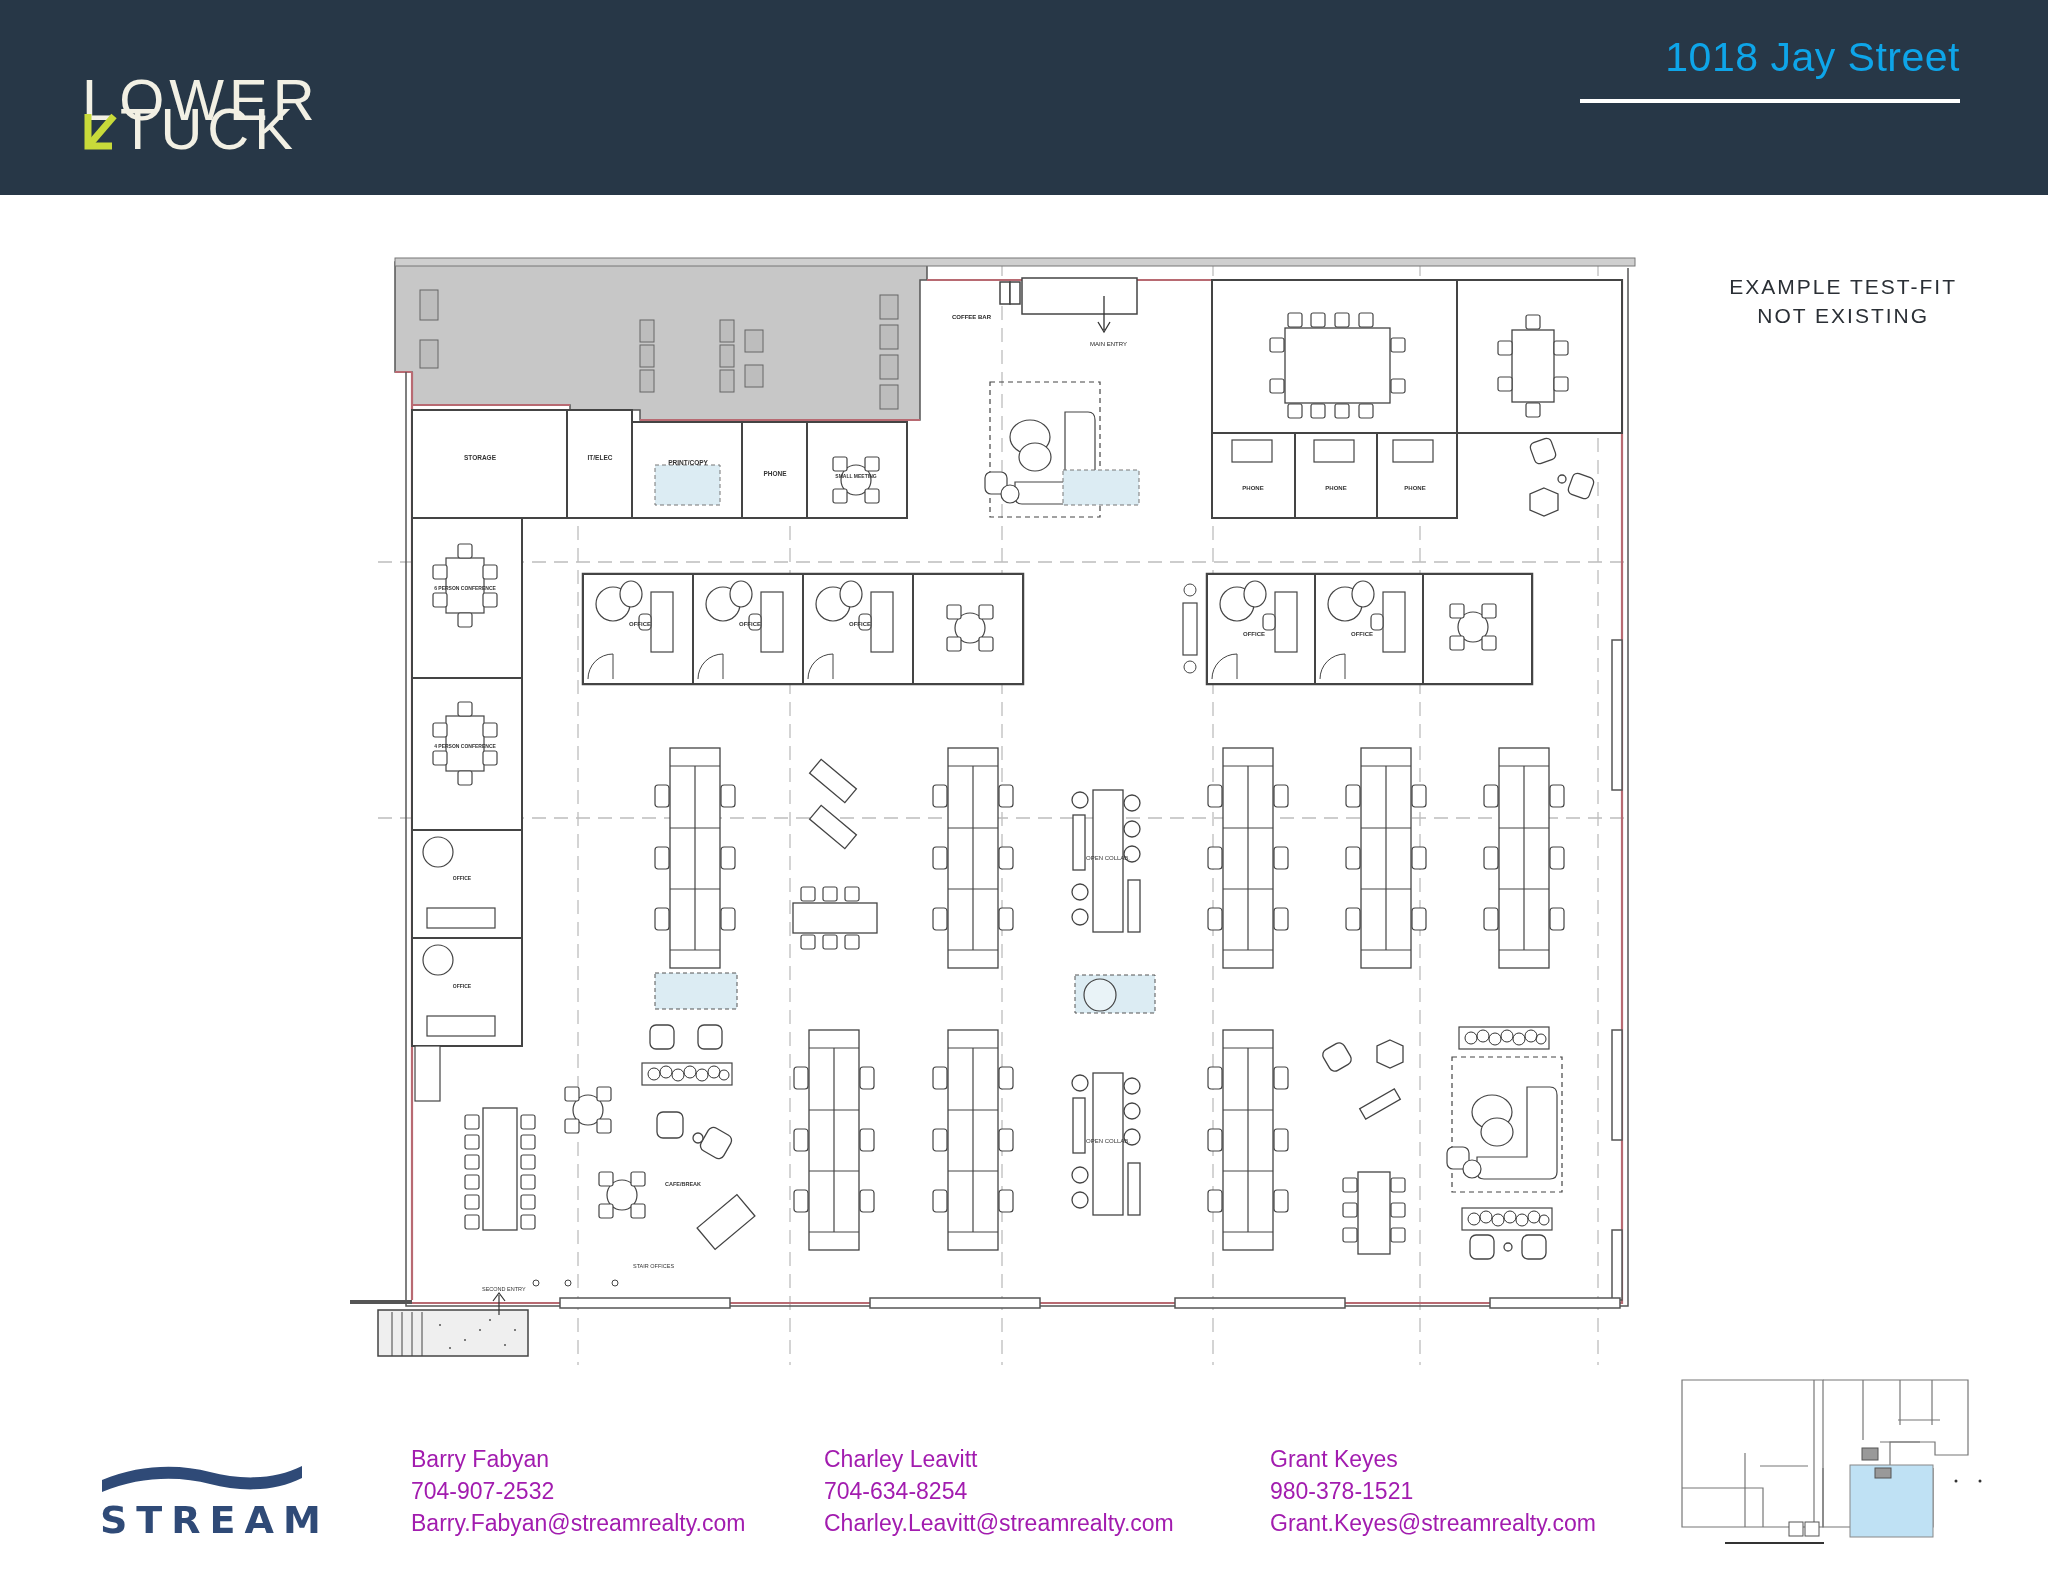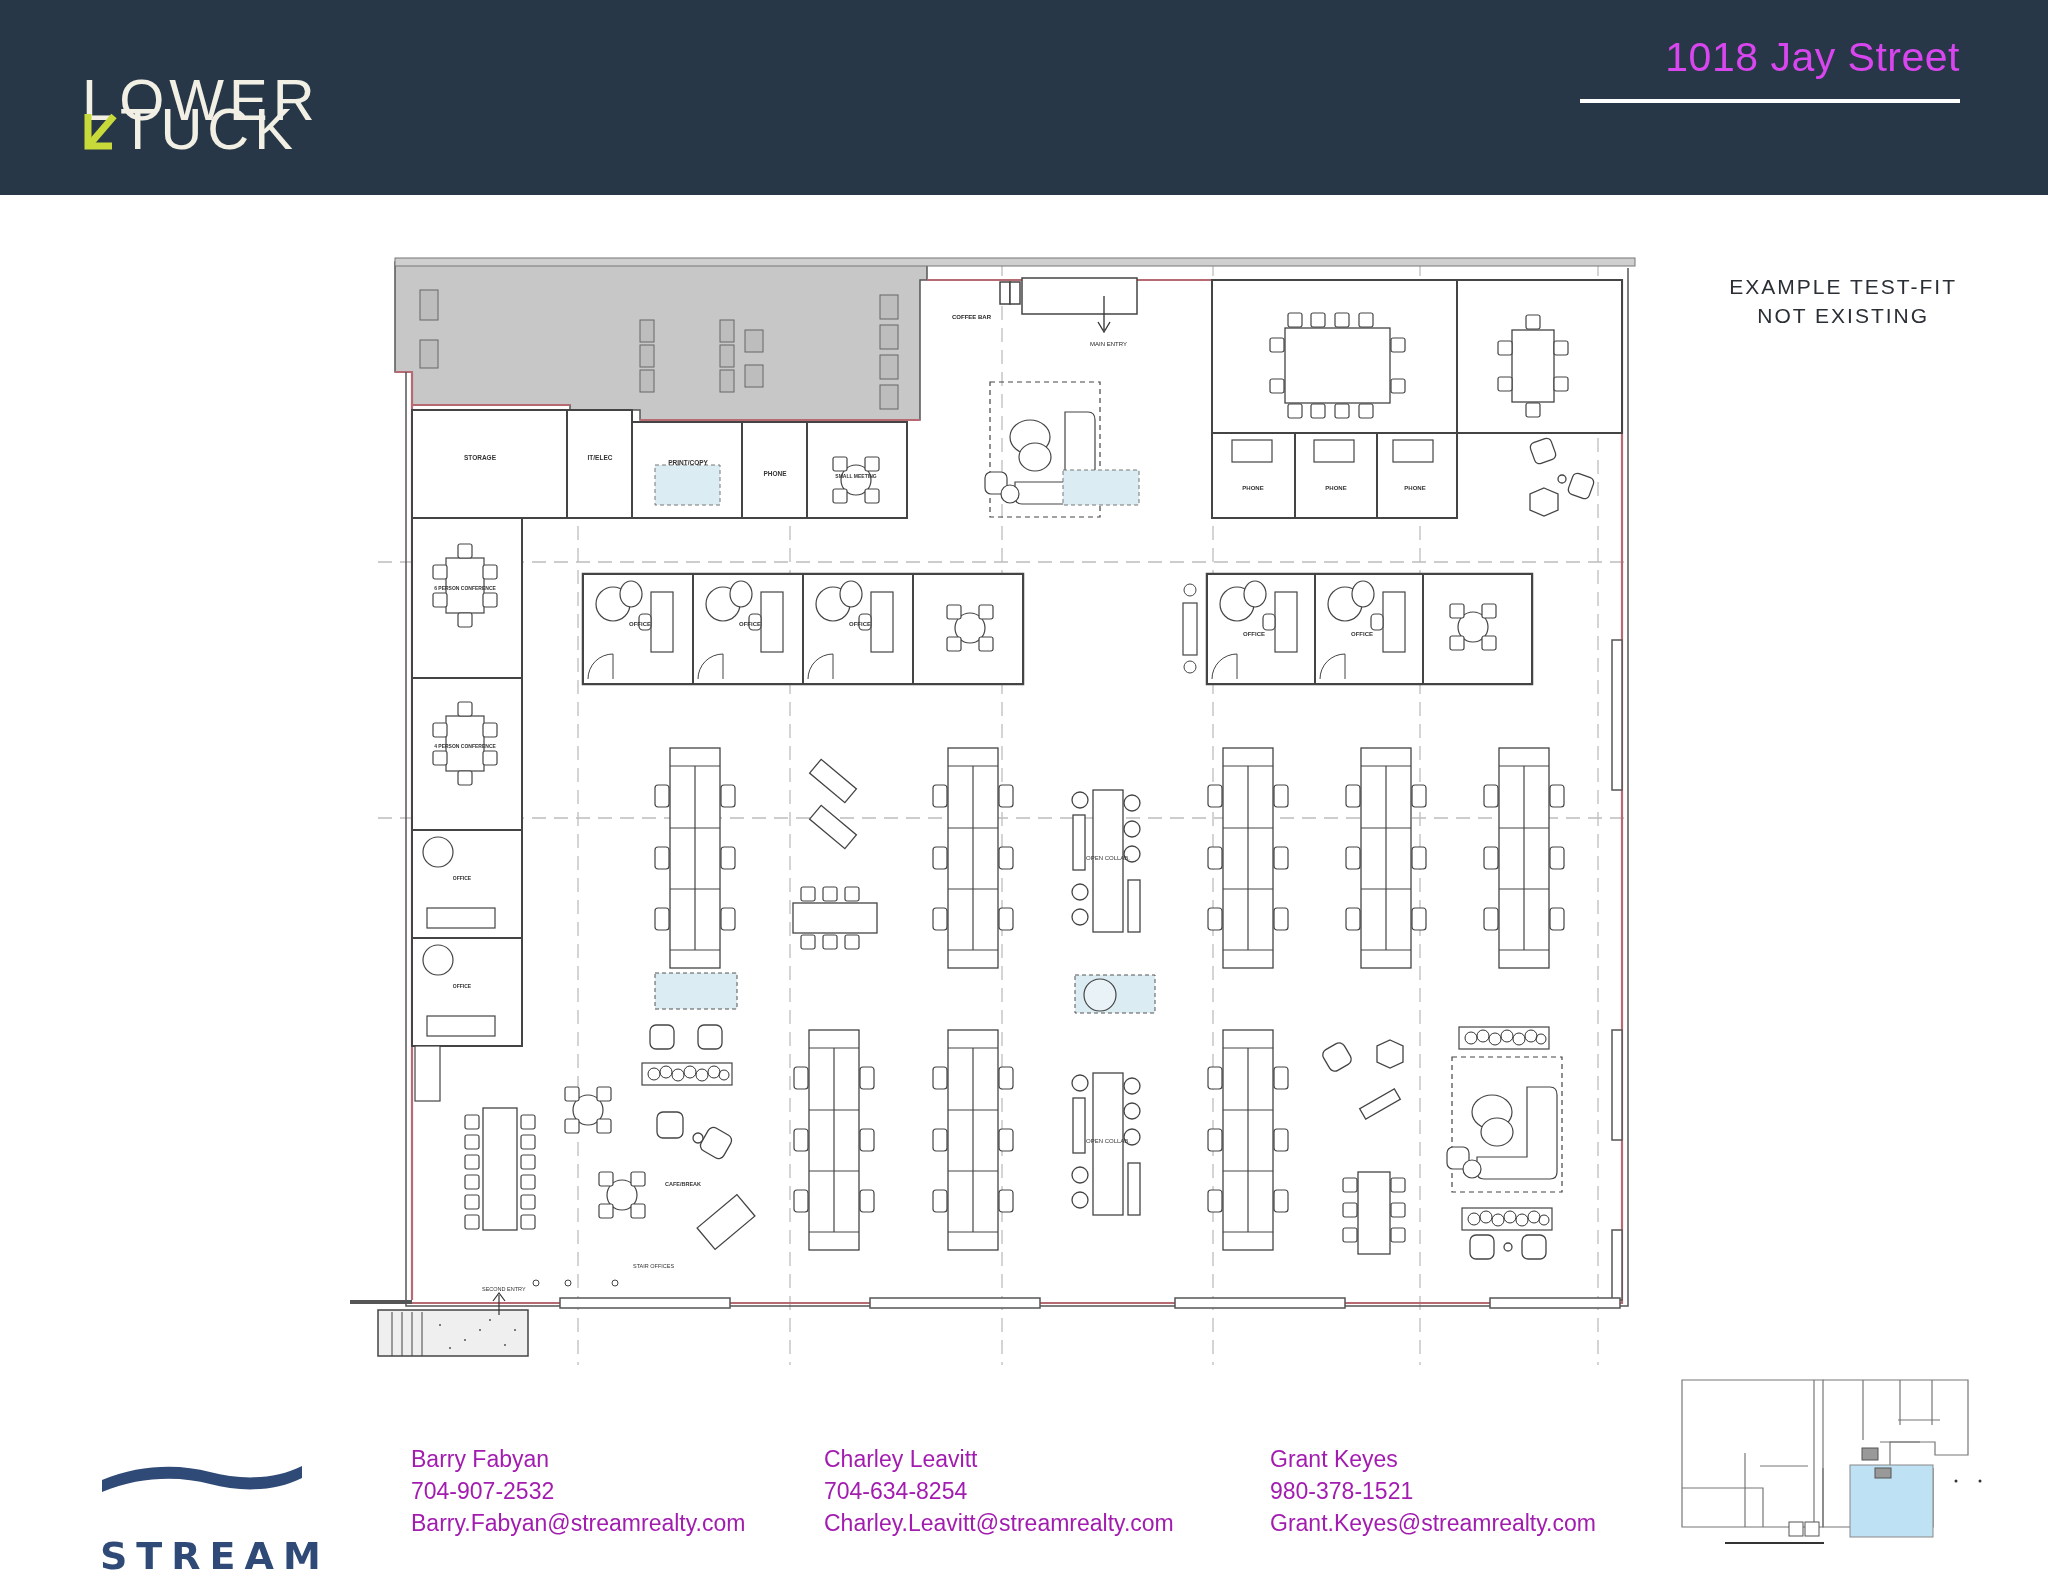--- a/index.html
+++ b/index.html
@@ -14,42 +14,42 @@
     position: absolute; left: 82px; top: 48px; width: 240px; height: 112px;
     color: #f2f0e4; font-family: "Liberation Sans", sans-serif; font-size: 58px;
     letter-spacing: 5px; line-height: 54px;
   }
   .logo-lt .line1 { position: absolute; left: 0; top: 0; margin-top: 25px; }
   .logo-lt .line2 { position: absolute; left: 0; top: 54px; }
   .logo-lt .arrow { display: inline-block; width: 36px; height: 44px; vertical-align: top; margin-top: 6px; margin-right: 2px; }
   .logo-lt .tuck { display: inline-block; vertical-align: top; }
 
   .address {
-    position: absolute; right: 88px; top: 34px; font-size: 41px; color: #d946ef;
+    position: absolute; right: 88px; top: 34px; font-size: 41px; color: #0ea5e9;
     font-family: "Liberation Sans", sans-serif; letter-spacing: 0.5px; text-align: right;
   }
   .addr-rule {
     position: absolute; left: 1580px; top: 99px; width: 380px; height: 4px; background: #ffffff;
   }
   .suite {
     position: absolute; right: 88px; top: 118px; font-size: 33px; color: #ffffff;
     font-family: "Liberation Sans", sans-serif; letter-spacing: 1.5px; text-align: right;
   }
 
   .note {
     position: absolute; right: 91px; top: 272px; text-align: center; font-size: 21px;
     letter-spacing: 2px; color: #2a2f35; line-height: 29px; font-family: "Liberation Sans", sans-serif;
   }
 
   .plan { position: absolute; left: 350px; top: 255px; width: 1310px; height: 1110px; }
 
   .footer-logo { position: absolute; left: 100px; top: 1458px; width: 204px; height: 90px; }
   .stream-word {
     position: absolute; left: 0; top: 40px; font-size: 38px; font-weight: bold; color: #2f4a77;
-    letter-spacing: 9px; font-family: "DejaVu Sans", sans-serif; margin-top: 36px;
+    letter-spacing: 9px; font-family: "DejaVu Sans", sans-serif;
   }
 
   .contact { position: absolute; top: 1443px; font-size: 23px; line-height: 32px; color: #a21caf; font-family: "Liberation Sans", sans-serif; }
   .contact .name { font-size: 23px; }
   .c1 { left: 411px; }
   .c2 { left: 824px; }
   .c3 { left: 1270px; }
 
   .keyplan { position: absolute; left: 1675px; top: 1375px; width: 330px; height: 175px; }
 </style>

